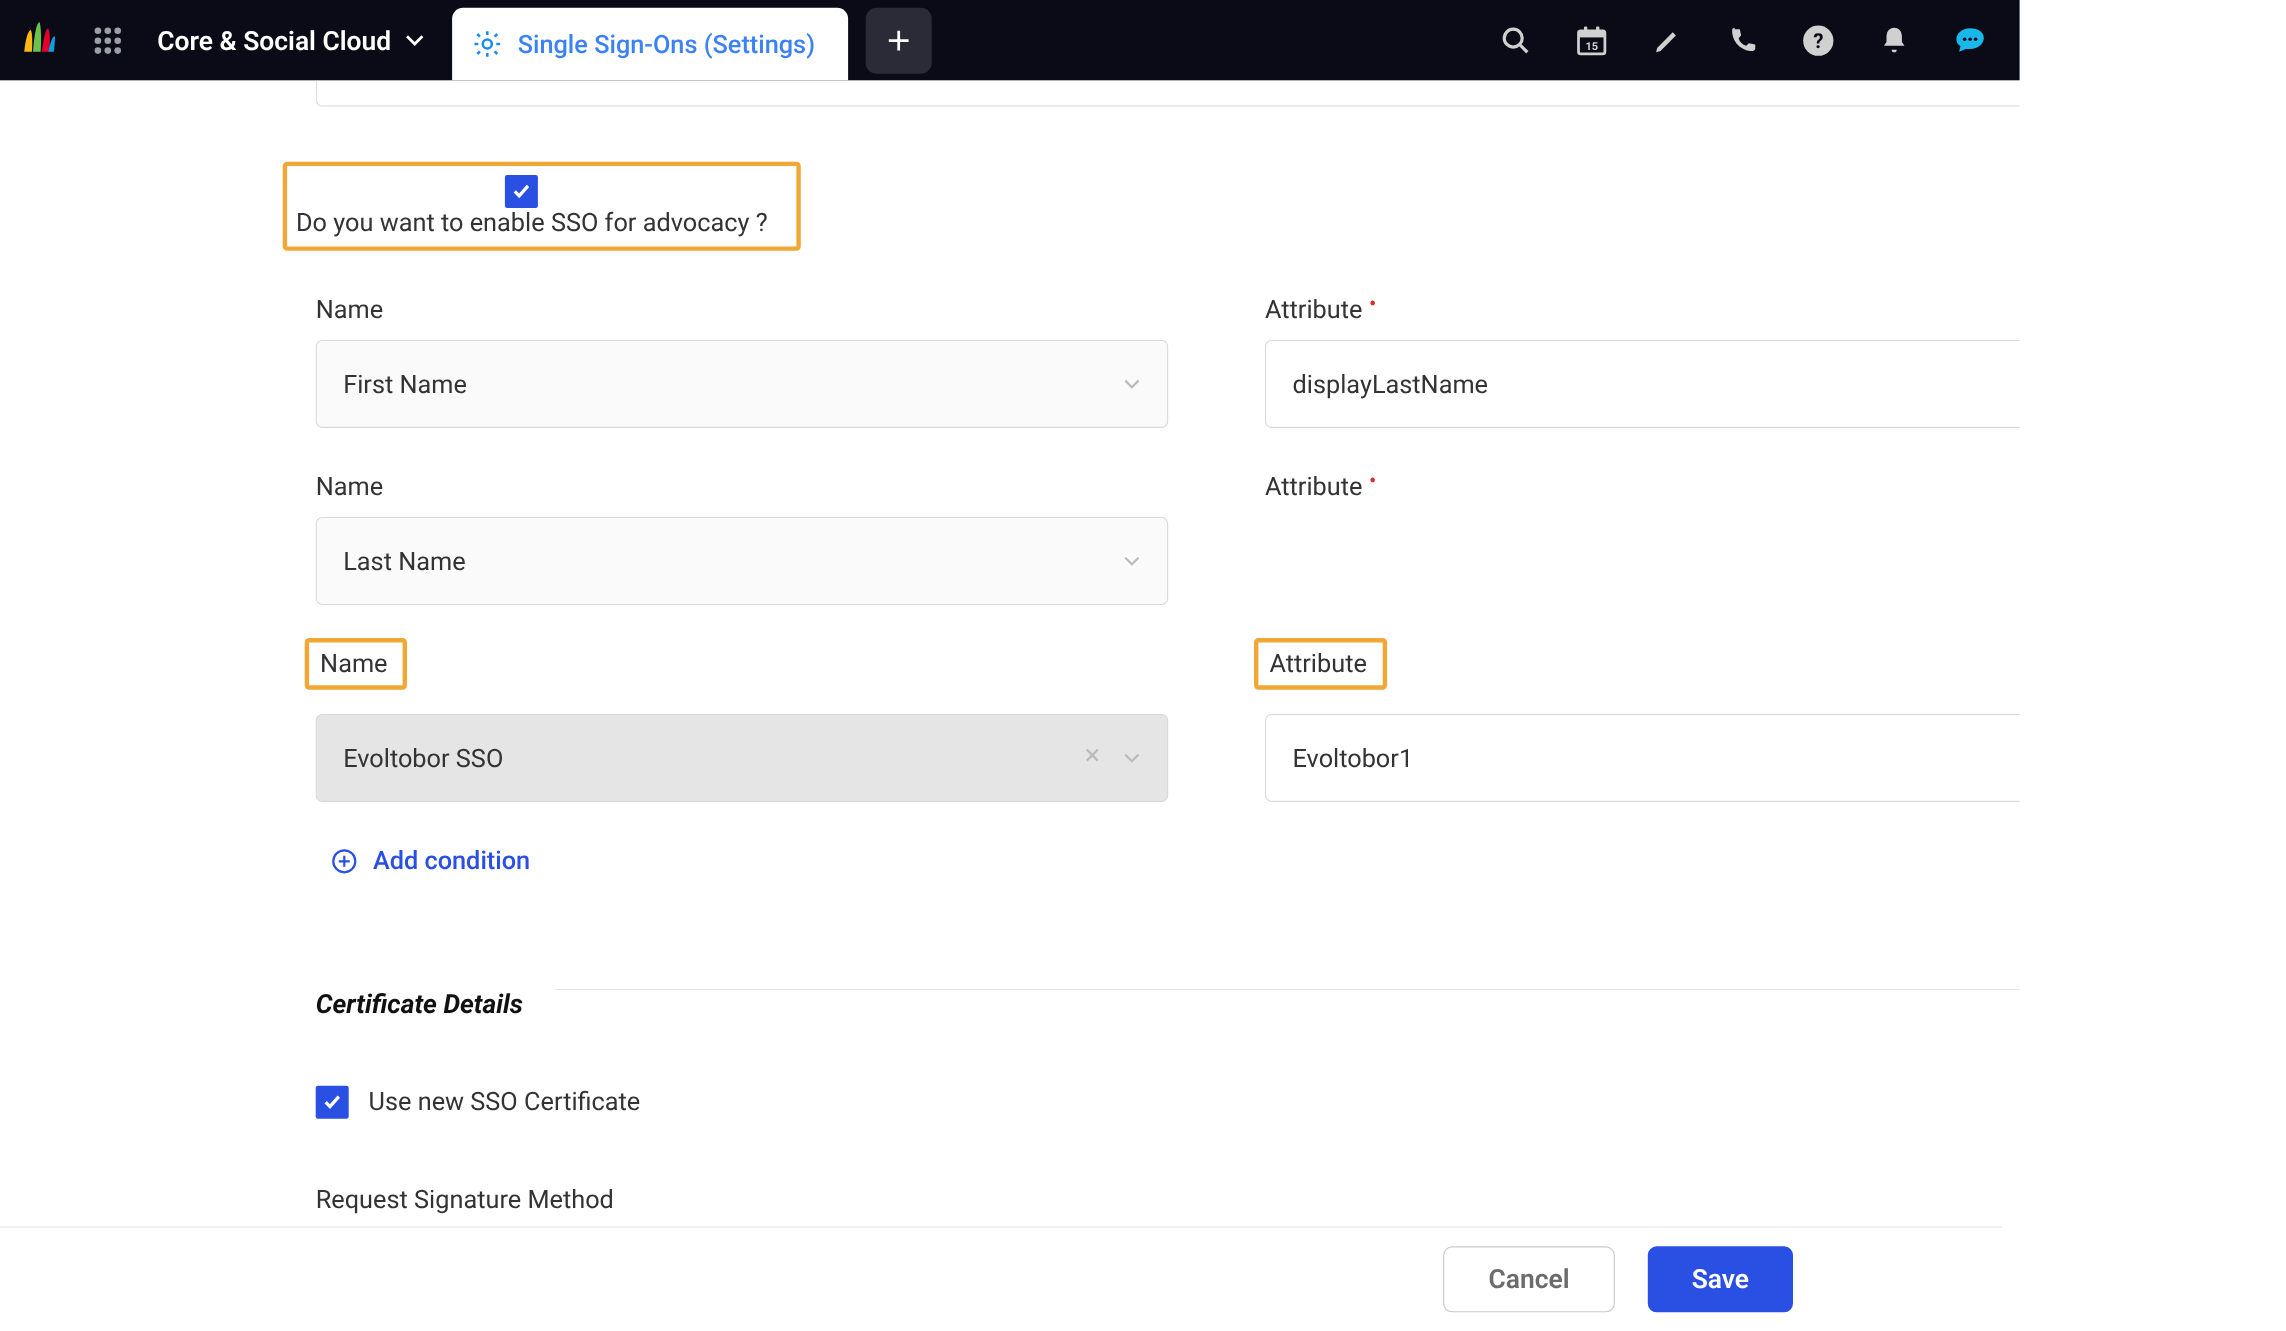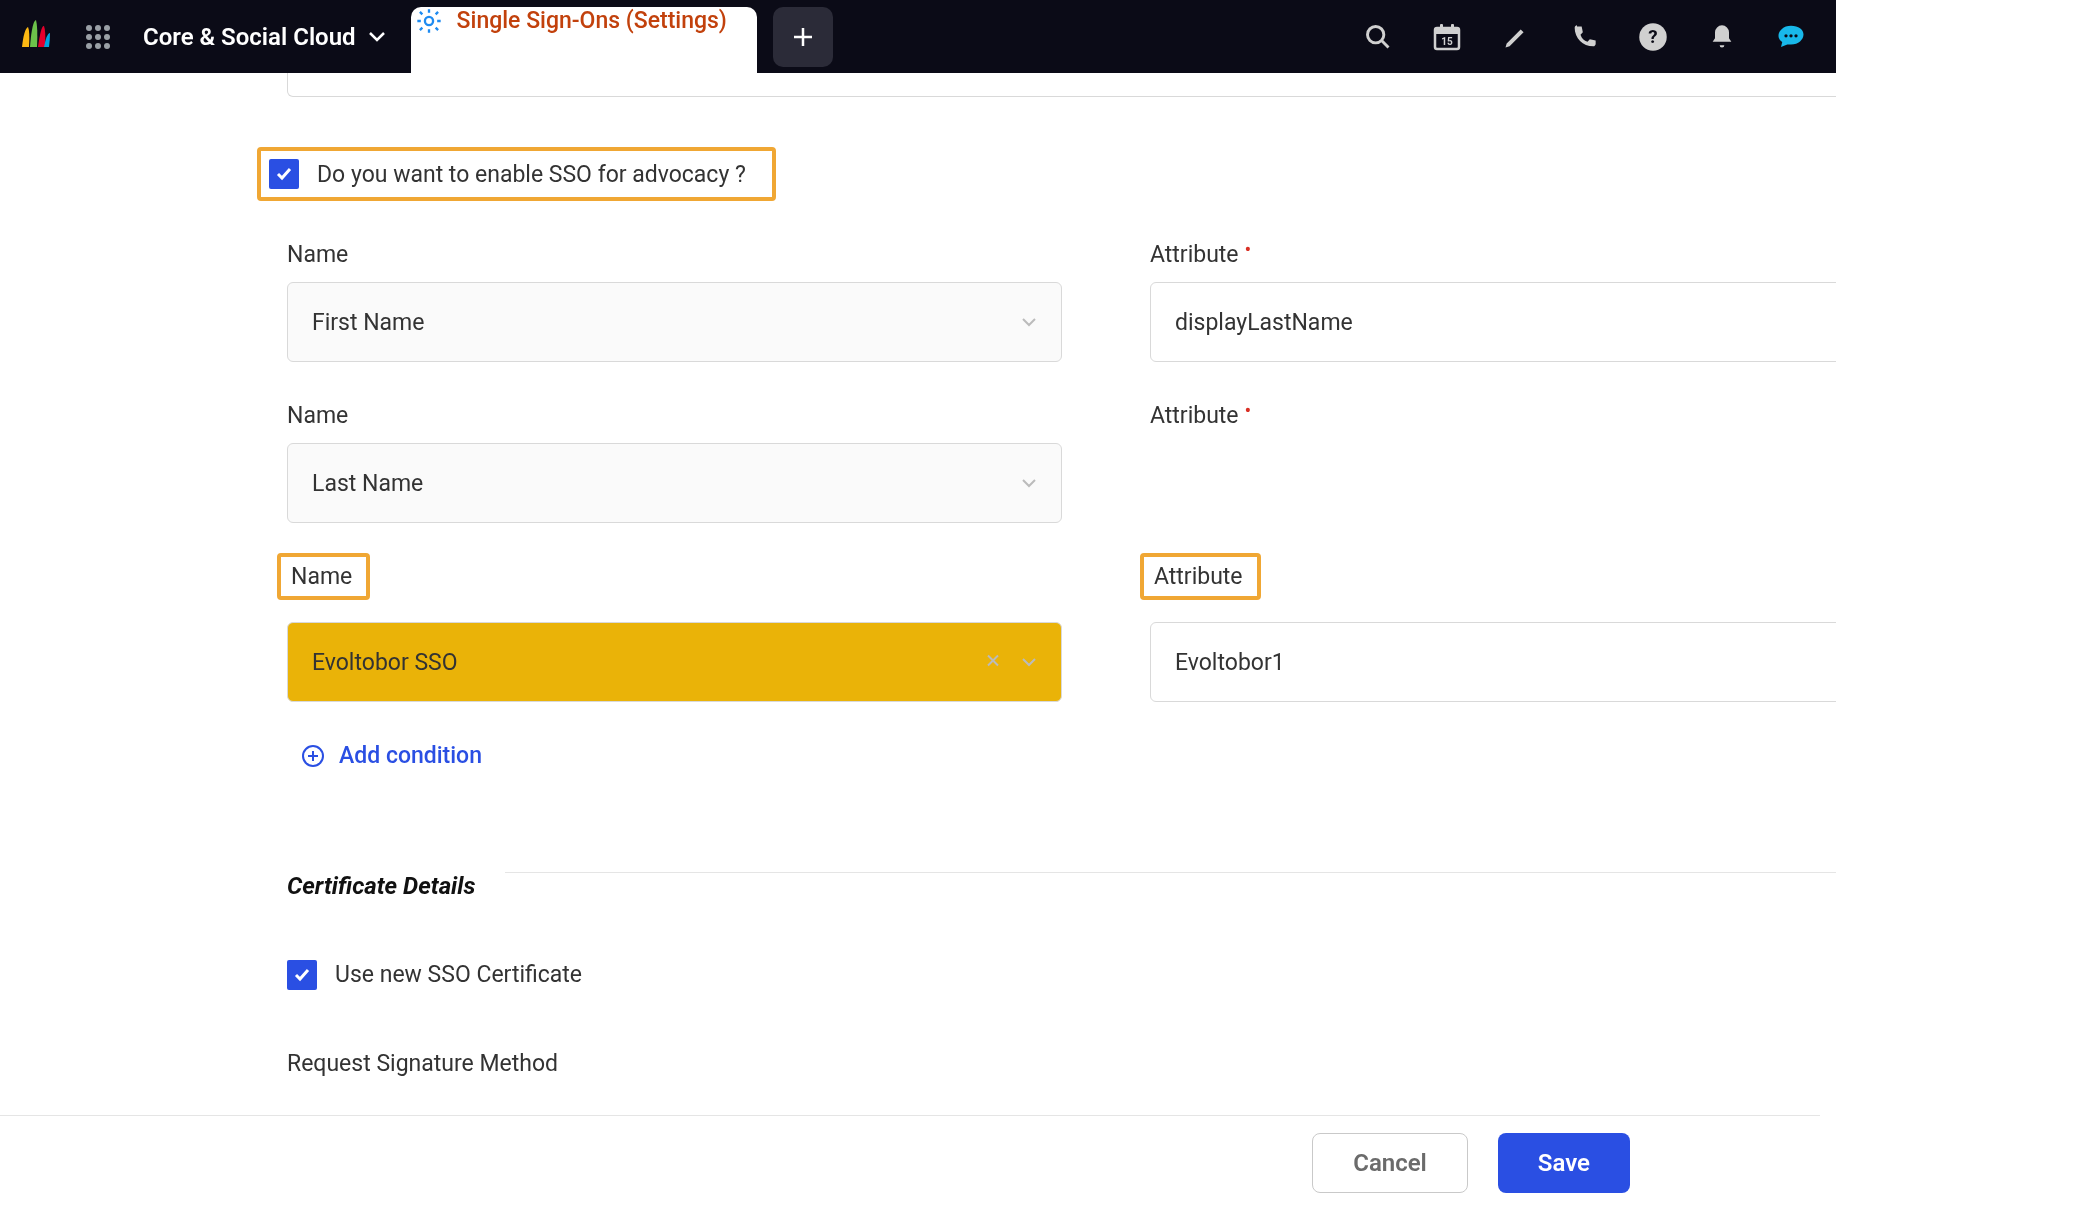--- a/index.html
+++ b/index.html
@@ -6,21 +6,21 @@
   html, body { width: 100%; height: 100%; font-family: -apple-system, BlinkMacSystemFont, "Segoe UI", Roboto, Arial, sans-serif; background: #fff; color: #111; }
   body { overflow: hidden; }
   .page { width: 1836px; height: 1210px; transform-origin: top left; position: relative; }
 
   
   .topbar { background: #0b0b17; height: 73px; display: flex; align-items: center; color: #fff; }
   .topbar-left { display: flex; align-items: center; height: 100%; }
   .logo-box { width: 68px; height: 100%; display: flex; align-items: center; justify-content: center; }
   .apps-box { width: 60px; height: 100%; display: flex; align-items: center; justify-content: center; }
   .workspace { display: flex; align-items: center; gap: 12px; padding: 0 25px 0 15px; font-size: 24px; font-weight: 600; cursor: pointer; }
-  .tab { background: #fff; color: #c2410c; height: 66px; margin-top: 7px; border-radius: 10px 10px 0 0; display: flex; gap: 14px; padding: 0 30px 0 4px; font-size: 23px; font-weight: 500; }
+  .tab { background: #fff; color: #3b82f6; height: 66px; margin-top: 7px; border-radius: 10px 10px 0 0; display: flex; align-items: center; gap: 14px; padding: 0 30px 0 18px; font-size: 23px; font-weight: 500; }
   .add-tab { width: 60px; height: 60px; background: #2b2b38; border-radius: 10px; display: flex; align-items: center; justify-content: center; margin-left: 16px; cursor: pointer; }
   .topbar-right { margin-left: auto; display: flex; align-items: center; gap: 40px; padding-right: 30px; }
   .topbar-right .icon { cursor: pointer; }
 
   
   .content { padding: 0 0 120px 0; height: calc(100% - 73px - 95px); overflow: hidden; }
   .form-area { width: 1900px; margin: 0 auto; padding-left: 0; }
   .form-inner { width: 1610px; margin-left: 287px; }
 
   .top-input-rem { width: 1610px; height: 24px; border: 1px solid #d9d9d9; border-top: none; border-radius: 0 0 6px 6px; margin-bottom: 50px; }
@@ -31,21 +31,21 @@
 
   .row { display: flex; gap: 88px; margin-top: 40px; }
   .col { flex: 0 0 775px; }
   .label { font-size: 23px; color: #333; margin-bottom: 14px; display: inline-block; position: relative; }
   .label.req::after { content: "•"; color: #d93025; font-size: 20px; position: relative; top: -6px; left: 6px; }
   .label-hl { border: 4px solid #f0a734; border-radius: 4px; padding: 6px 14px 6px 10px; display: inline-block; font-size: 23px; color: #333; margin-bottom: 10px; margin-left: -10px; }
 
   .select, .text-input { width: 100%; height: 80px; border: 1px solid #d9d9d9; border-radius: 6px; background: #fafafa; display: flex; align-items: center; padding: 0 24px; font-size: 23px; color: #333; position: relative; }
   .text-input { background: #fff; }
   .select .chev { position: absolute; right: 24px; top: 50%; transform: translateY(-50%); }
-  .select.editable { background: #eab308; }
+  .select.editable { background: #e5e5e5; }
   .clear-x { position: absolute; right: 60px; top: 50%; transform: translateY(-50%); color: #b0b0b0; font-size: 18px; cursor: pointer; }
   .row-delete { width: 40px; display: flex; align-items: center; justify-content: center; margin-left: 10px; cursor: pointer; }
 
   .add-cond { display: inline-flex; align-items: center; gap: 14px; color: #2a4fe3; font-size: 23px; font-weight: 500; margin-top: 40px; margin-left: 14px; cursor: pointer; }
 
   .section-div { display: flex; align-items: flex-start; gap: 30px; margin-top: 100px; font-style: italic; }
   .section-title { font-size: 24px; font-weight: 700; color: #111; white-space: nowrap; }
   .divider-line { flex: 1; height: 1px; background: #e5e5e5; }
 
   .checkbox-row { display: flex; align-items: center; margin-top: 60px; }
@@ -170,21 +170,21 @@
   </div>
 </div>
 
 <div class="content">
   <div class="form-area">
     <div class="form-inner">
 
       <div class="top-input-rem"></div>
 
       
-      <div class="highlight-box" style="margin-left:-30px;">
+      <div class="highlight-box" style="margin-left:-30px;flex-direction:column;">
         <div class="checkbox">
           <svg width="20" height="20" viewBox="0 0 20 20" fill="none" stroke="#fff" stroke-width="3">
                 <path d="M4 10l4 4 8-9"></path>
               </svg>
         </div>
         <span class="check-label">Do you want to enable SSO for advocacy ?</span>
       </div>
 
       
       <div class="row">

